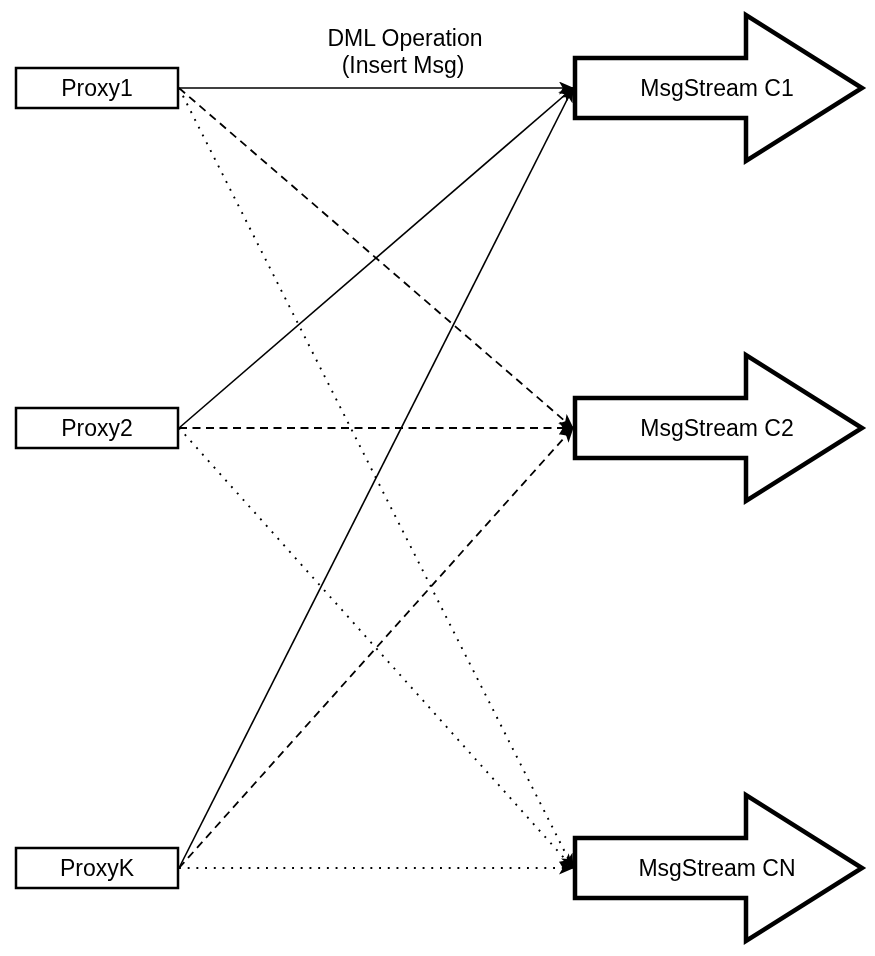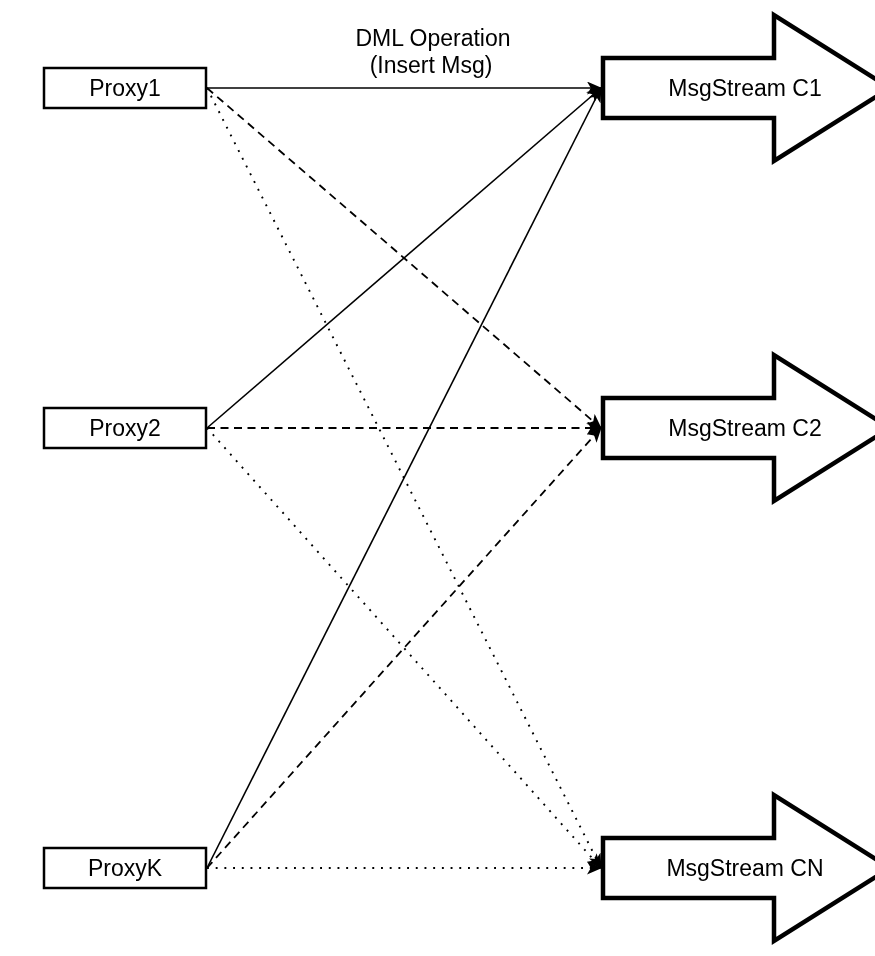--- a/index.html
+++ b/index.html
@@ -7,21 +7,20 @@
     padding: 0;
     background: #ffffff;
     width: 875px;
     height: 956px;
     overflow: hidden;
   }
   #stage {
     width: 829px;
     height: 956px;
     position: relative;
-    padding-left: 28px;
   }
   svg { display: block; }
   .diagram-text {
     font-family: "Liberation Sans", "DejaVu Sans", sans-serif;
     font-size: 23px;
     fill: #000000;
     text-anchor: middle;
   }
   .node-shape {
     fill: #ffffff;

